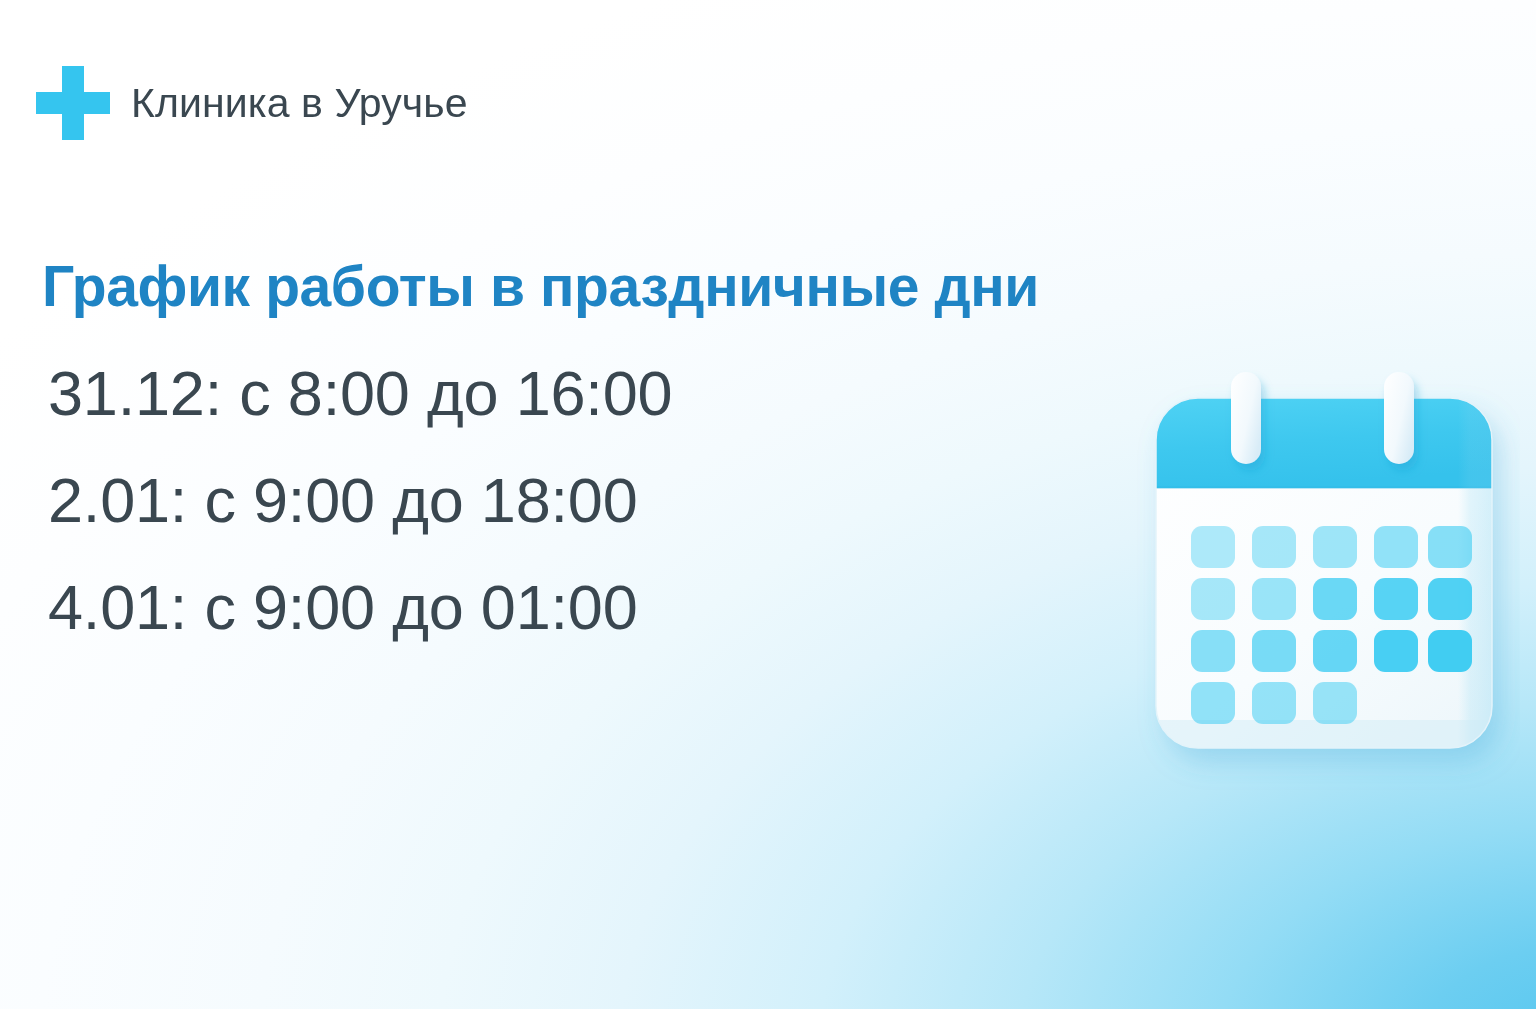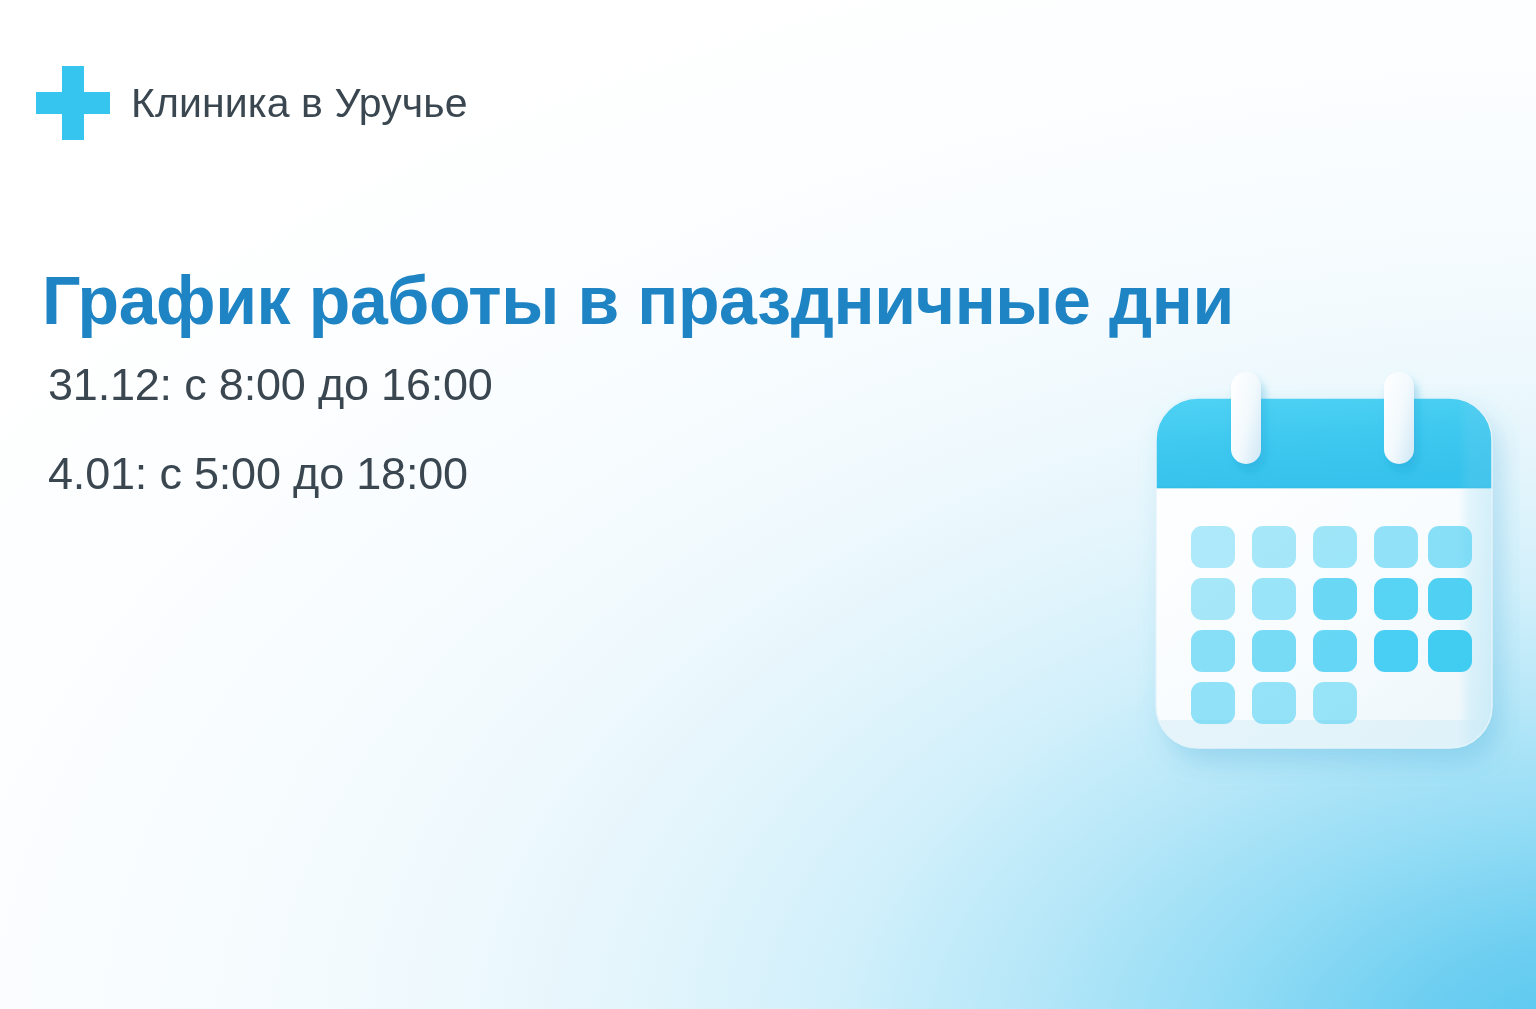--- a/index.html
+++ b/index.html
@@ -61,41 +61,41 @@
     color: #3a4750;
     letter-spacing: 0.1px;
     white-space: nowrap;
   }
 
   
   .headline {
     position: absolute;
     left: 42px;
     top: 218px;
-    font-size: 68px;
+    font-size: 57px;
     font-weight: bold;
     line-height: 1.06;
     color: #1f84c4;
     letter-spacing: -0.4px;
     white-space: nowrap;
     text-shadow: 0 1px 0 rgba(255,255,255,0.55);
   }
 
   
   .schedule {
     position: absolute;
     left: 48px;
     top: 362px;
     width: 760px;
     list-style: none;
     margin: 0;
     padding: 0;
   }
   .schedule-row {
-    font-size: 45px;
+    font-size: 63px;
     line-height: 1;
     color: #3a4750;
     white-space: nowrap;
     margin-bottom: 44px;
     letter-spacing: -0.2px;
   }
   .schedule-row:last-child { margin-bottom: 0; }
 
   
   .calendar-illustration {
@@ -120,21 +120,22 @@
     <svg class="cross-icon" viewBox="0 0 74 74" aria-hidden="true">
       <path d="M26 0 H48 V26 H74 V48 H48 V74 H26 V48 H0 V26 H26 Z" fill="#35c5ef"></path>
     </svg>
     <span class="brand-name">Клиника в Уручье</span>
   </div>
 
   <h1 class="headline">График работы в праздничные дни</h1>
 
   <ul class="schedule">
     <li class="schedule-row">31.12: с 8:00 до 16:00</li>
-    <li class="schedule-row">4.01: с 5:00 до 18:00</li>
+    <li class="schedule-row">2.01: с 9:00 до 18:00</li>
+    <li class="schedule-row">4.01: с 9:00 до 01:00</li>
   </ul>
 
   <div class="calendar-illustration">
     <svg viewBox="0 0 392 430" aria-hidden="true">
       <defs>
         <linearGradient id="gHeader" x1="0" y1="0" x2="0.25" y2="1">
           <stop offset="0" stop-color="#4fd2f4"></stop>
           <stop offset="0.55" stop-color="#3ec8ef"></stop>
           <stop offset="1" stop-color="#35c2ec"></stop>
         </linearGradient>

